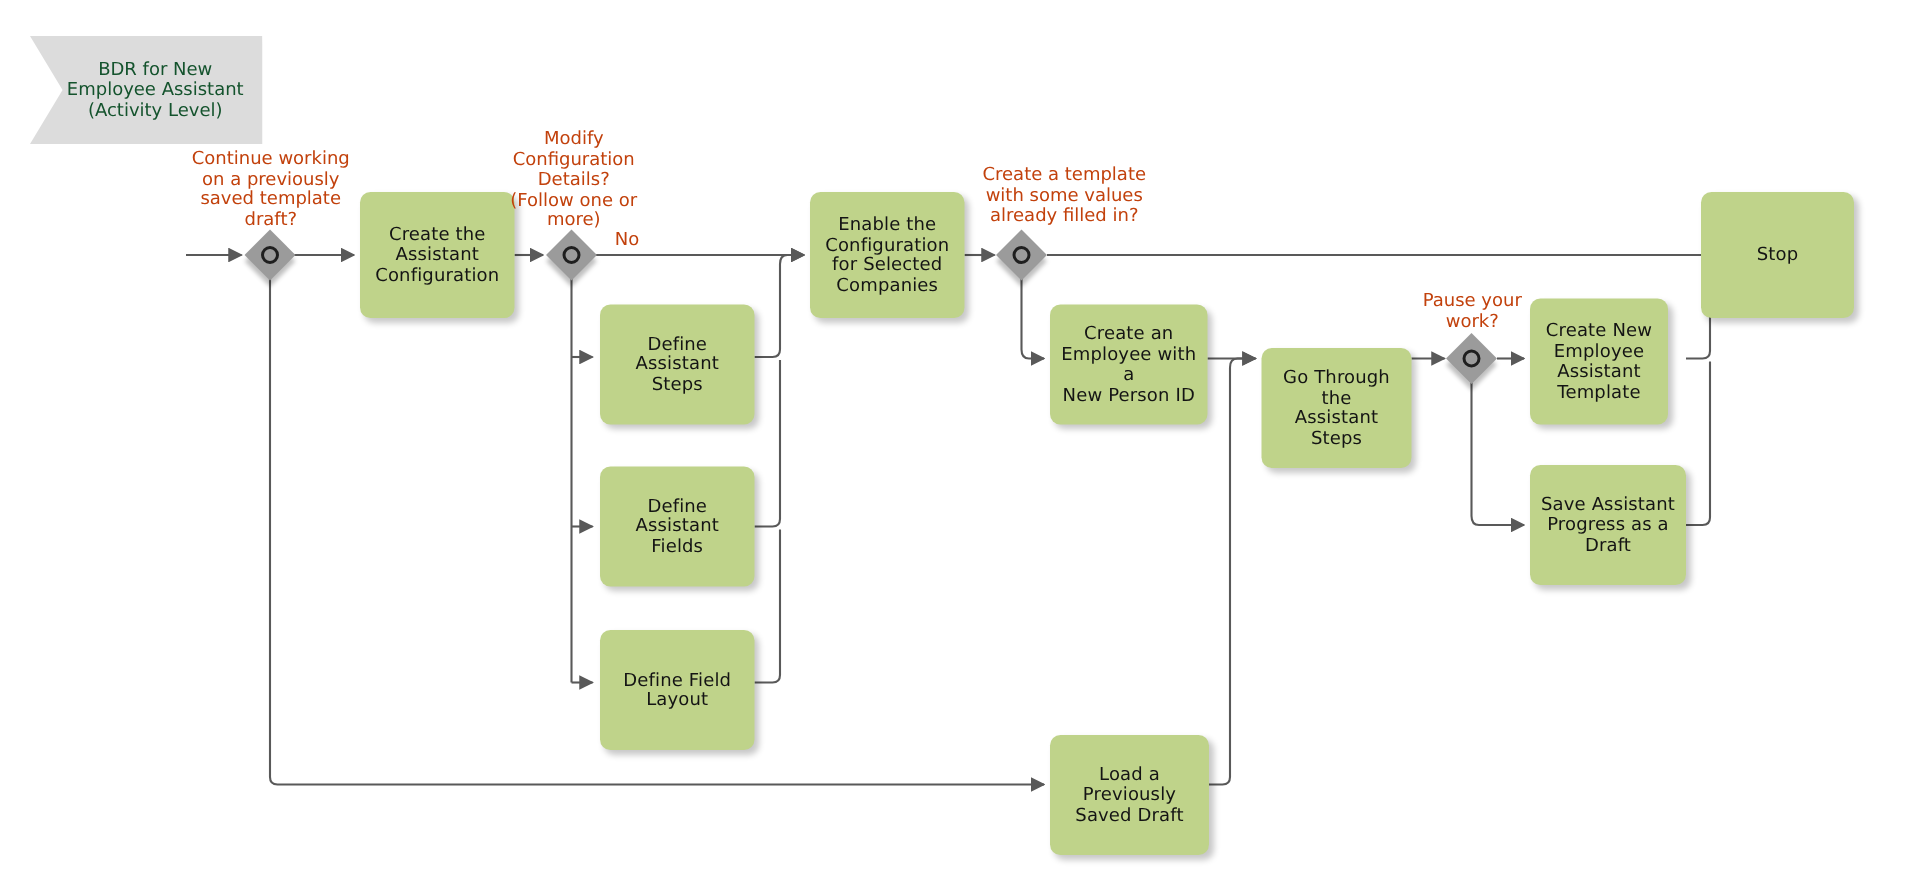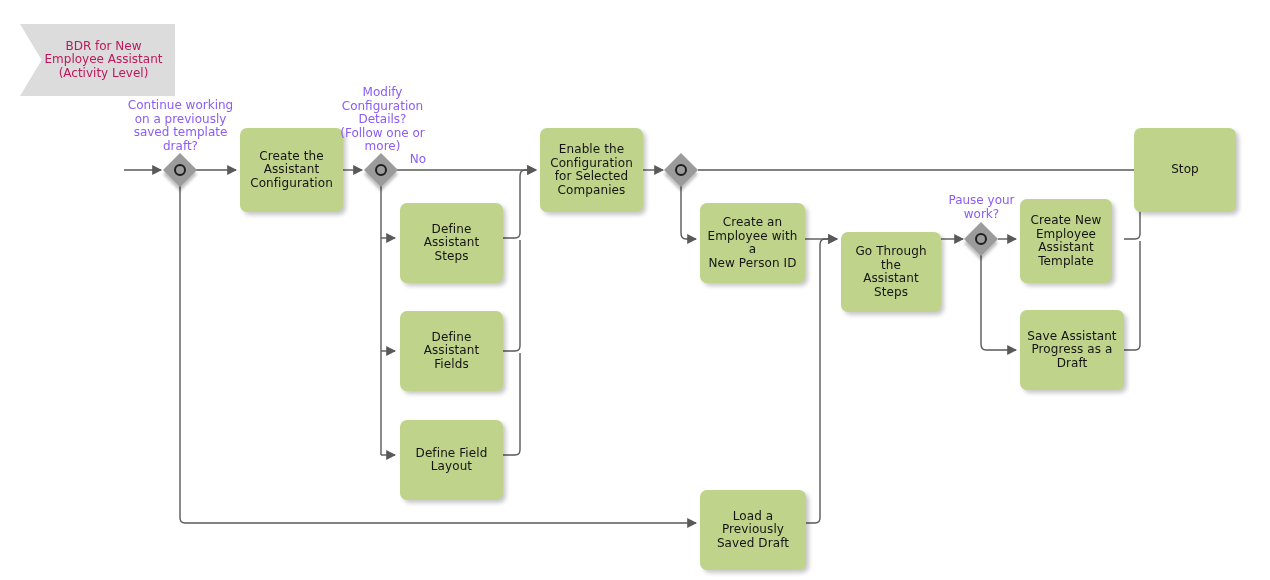--- a/index.html
+++ b/index.html
@@ -44,21 +44,21 @@
     padding: 2px 6px;
   }
   .banner {
     position: absolute;
     box-sizing: border-box;
     display: flex;
     align-items: center;
     justify-content: center;
     text-align: center;
     background: #dcdcdc;
-    color: #be185d;
+    color: #14532d;
     font-size: 12px;
     line-height: 13.5px;
     clip-path: polygon(0% 0%, 100% 0%, 100% 50%, 100% 100%, 0% 100%, 14% 50%);
     filter: drop-shadow(3px 3px 3px rgba(0,0,0,0.20));
   }
   .banner-inner {
     padding-left: 12px;
     white-space: pre-line;
   }
   .gateway {
@@ -84,21 +84,21 @@
     height: 12px;
     border: 2.2px solid #1f1f1f;
     border-radius: 50%;
     background: #9b9b9b;
     box-sizing: border-box;
   }
   .edge-label {
     position: absolute;
     font-size: 12px;
     line-height: 13.5px;
-    color: #8b5cf6;
+    color: #c2410c;
     text-align: center;
     white-space: pre-line;
   }
   .node-text {
     white-space: pre-line;
     display: block;
   }
 </style>
 </head>
 <body>
@@ -244,20 +244,23 @@
 Details?
 (Follow one or
 more)</div>
 
   <div class="edge-label" style="left:404px; top:153px; width:28px;">No</div>
 
   <div class="gateway" style="left:666px; top:155px;">
     <div class="diamond"></div>
     <div class="ring"></div>
   </div>
+  <div class="edge-label" style="left:643px; top:110px; width:133px;">Create a template
+with some values
+already filled in?</div>
 
   <div class="gateway" style="left:966px; top:224px;">
     <div class="diamond"></div>
     <div class="ring"></div>
   </div>
   <div class="edge-label" style="left:937px; top:194px; width:89px;">Pause your
 work?</div>
 
 </div>
 

